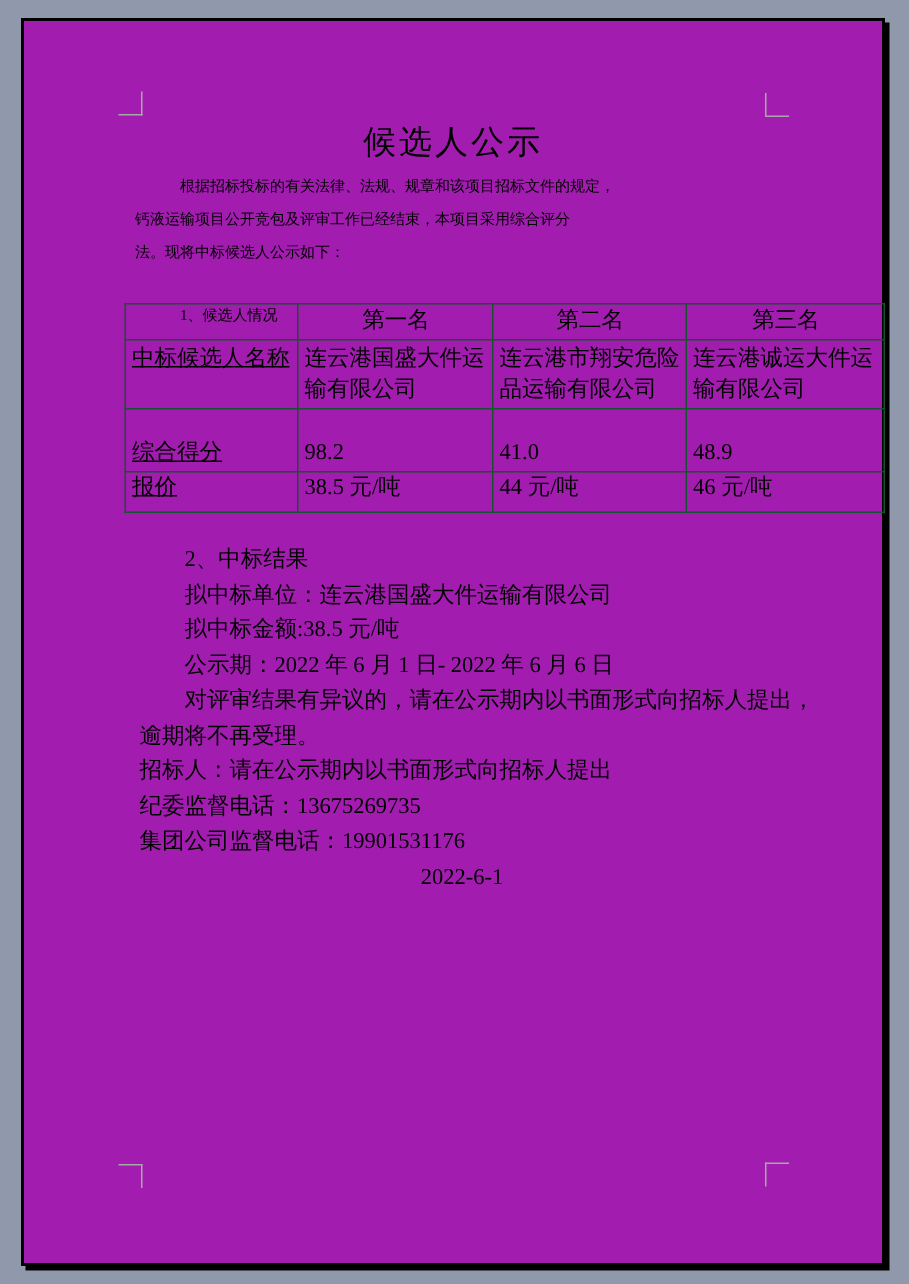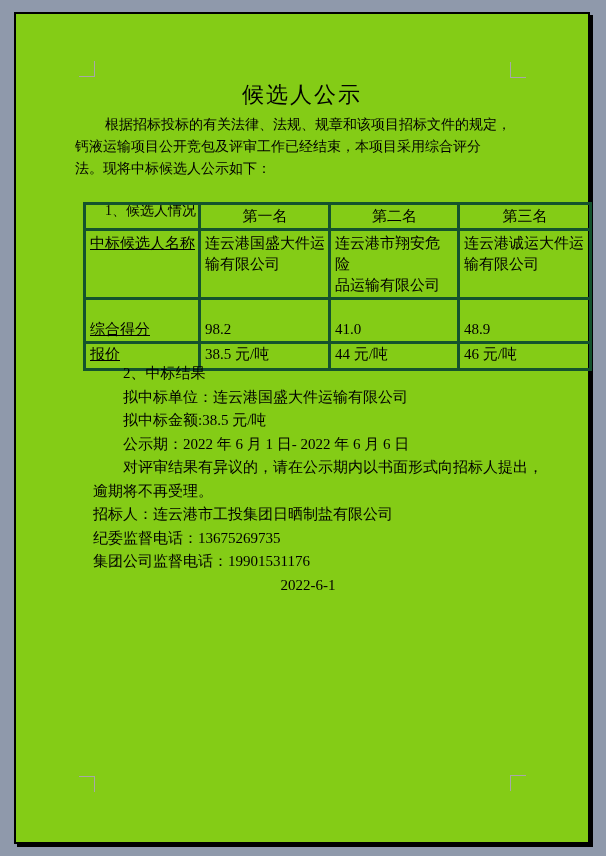--- a/index.html
+++ b/index.html
@@ -8,21 +8,21 @@
     overflow: hidden;
     background: #8f99ab;
     font-family: "Liberation Serif", "DejaVu Serif", serif;
     color: #000;
   }
   .workspace { position: relative; width: 606px; height: 856px; }
   .page {
     position: absolute;
     left: 14px; top: 12px;
     width: 576px; height: 832px;
-    background: #84cc16;
+    background: #a21caf;
     border: 2px solid #000;
     box-shadow: 3px 3px 0 0 #000;
   }
   
   .crop { position: absolute; width: 16px; height: 16px; }
   .crop-tl { left: 63px; top: 47px;  border-right: 1px solid #a8a8a8; border-bottom: 1px solid #a8a8a8; }
   .crop-tr { left: 494px; top: 48px; border-left: 1px solid #a8a8a8;  border-bottom: 1px solid #a8a8a8; }
   .crop-bl { left: 63px; top: 762px; border-right: 1px solid #a8a8a8; border-top: 1px solid #a8a8a8; }
   .crop-br { left: 494px; top: 761px; border-left: 1px solid #a8a8a8; border-top: 1px solid #a8a8a8; }
 
@@ -30,39 +30,39 @@
     position: absolute;
     left: 0; top: 66px;
     width: 100%;
     text-align: center;
     font-size: 22px;
     letter-spacing: 2px;
     white-space: nowrap;
   }
   .intro {
     position: absolute;
-    left: 59px; top: 100px;
+    left: 74px; top: 100px;
     width: 436px;
-    font-size: 14px;
+    font-size: 10px;
     line-height: 22px;
   }
   .line { white-space: nowrap; }
   .indent { text-indent: 30px; }
   .sec-heading { margin-top: 20px; white-space: nowrap; text-indent: 30px; }
 
   table.results {
     position: absolute;
     left: 67px; top: 188px;
     border-collapse: collapse;
     table-layout: fixed;
     width: 506px;
     font-size: 15px;
   }
   table.results td {
-    border: 3px solid #14532d;
+    border: 1px solid #14532d;
     vertical-align: top;
     padding: 2px 3px 1px 4px;
     line-height: 21px;
     white-space: pre-line;
     overflow: hidden;
   }
   table.results tr.hdr td { text-align: center; height: 23px; padding-top: 1px; }
   table.results td.c0 { width: 115px; text-decoration: underline; }
   table.results td.c1 { width: 130px; }
   table.results td.c2 { width: 129px; }
@@ -133,20 +133,20 @@
     </tbody>
       </table>
 
     <div class="body-block">
       <div class="line indent">2、中标结果</div>
       <div class="line indent">拟中标单位：连云港国盛大件运输有限公司</div>
       <div class="line indent">拟中标金额:38.5 元/吨</div>
       <div class="line indent">公示期：2022 年 6 月 1 日- 2022 年 6 月 6 日</div>
       <div class="line indent">对评审结果有异议的，请在公示期内以书面形式向招标人提出，</div>
       <div class="line">逾期将不再受理。</div>
-      <div class="line">招标人：连云港市工投集团日晒制盐有限公司</div>
+      <div class="line">招标人：请在公示期内以书面形式向招标人提出</div>
       <div class="line">纪委监督电话：13675269735</div>
       <div class="line">集团公司监督电话：19901531176</div>
       <div class="line line-center">2022-6-1</div>
     </div>
 
   </div>
 </div>
 
 </body></html>

